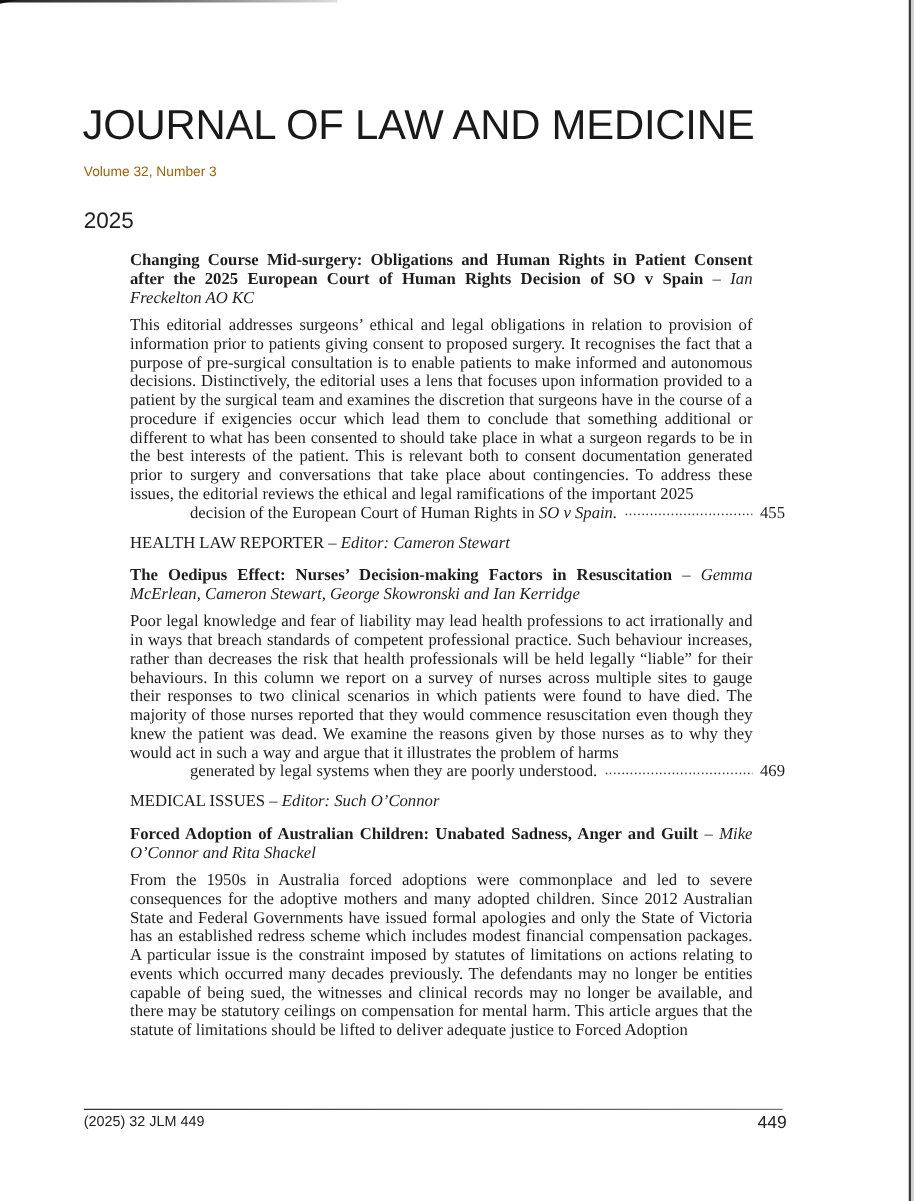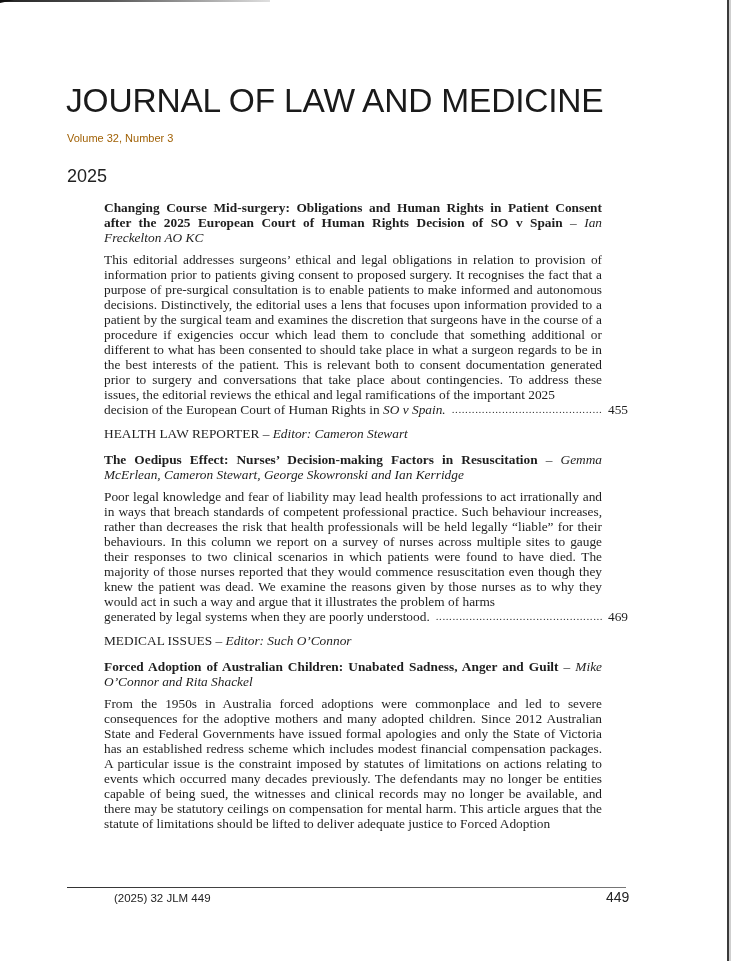--- a/index.html
+++ b/index.html
@@ -38,31 +38,31 @@
   .content {
     position: absolute; left: 104px; top: 200px; width: 498px;
     font-size: 13.35px; line-height: 15px; color: #1e1e1e;
   }
   .section-heading { margin: 0 0 11px 0; }
   .article-title { font-weight: bold; text-align: justify; text-align-last: left; }
   .article-title .dash { font-weight: normal; }
   .authors { font-style: italic; font-weight: normal; }
   .article-block { margin-bottom: 9px; }
   .abstract { margin-top: 7px; text-align: justify; position: relative; }
-  .abstract .lastline { display: flex; align-items: flex-end; }
+  .abstract .lastline { display: flex; align-items: flex-end; margin-left: 48px; }
   .dots { flex: 1; margin-left: 6px; overflow: hidden; white-space: nowrap; letter-spacing: 0.6px; font-size: 11px; color: #333; }
   .page-ref { position: absolute; right: -26px; bottom: 0; }
   .ital { font-style: italic; }
 
   .footer-rule {
     position: absolute; left: 67px; top: 887px; width: 559px; height: 1px;
     background: linear-gradient(to right, #333, #555 60%, #777);
   }
   .footer-left {
-    position: absolute; left: 67px; top: 892px; font-size: 11.5px; color: #222; margin-left: 47px;
+    position: absolute; left: 67px; top: 892px; font-size: 11.5px; color: #222;
   }
   .footer-right {
     position: absolute; left: 606px; top: 889px; font-size: 14px; color: #222;
   }
 </style>
 </head>
 <body>
 
 <div class="top-edge"></div>
 <div class="top-corner"></div>

